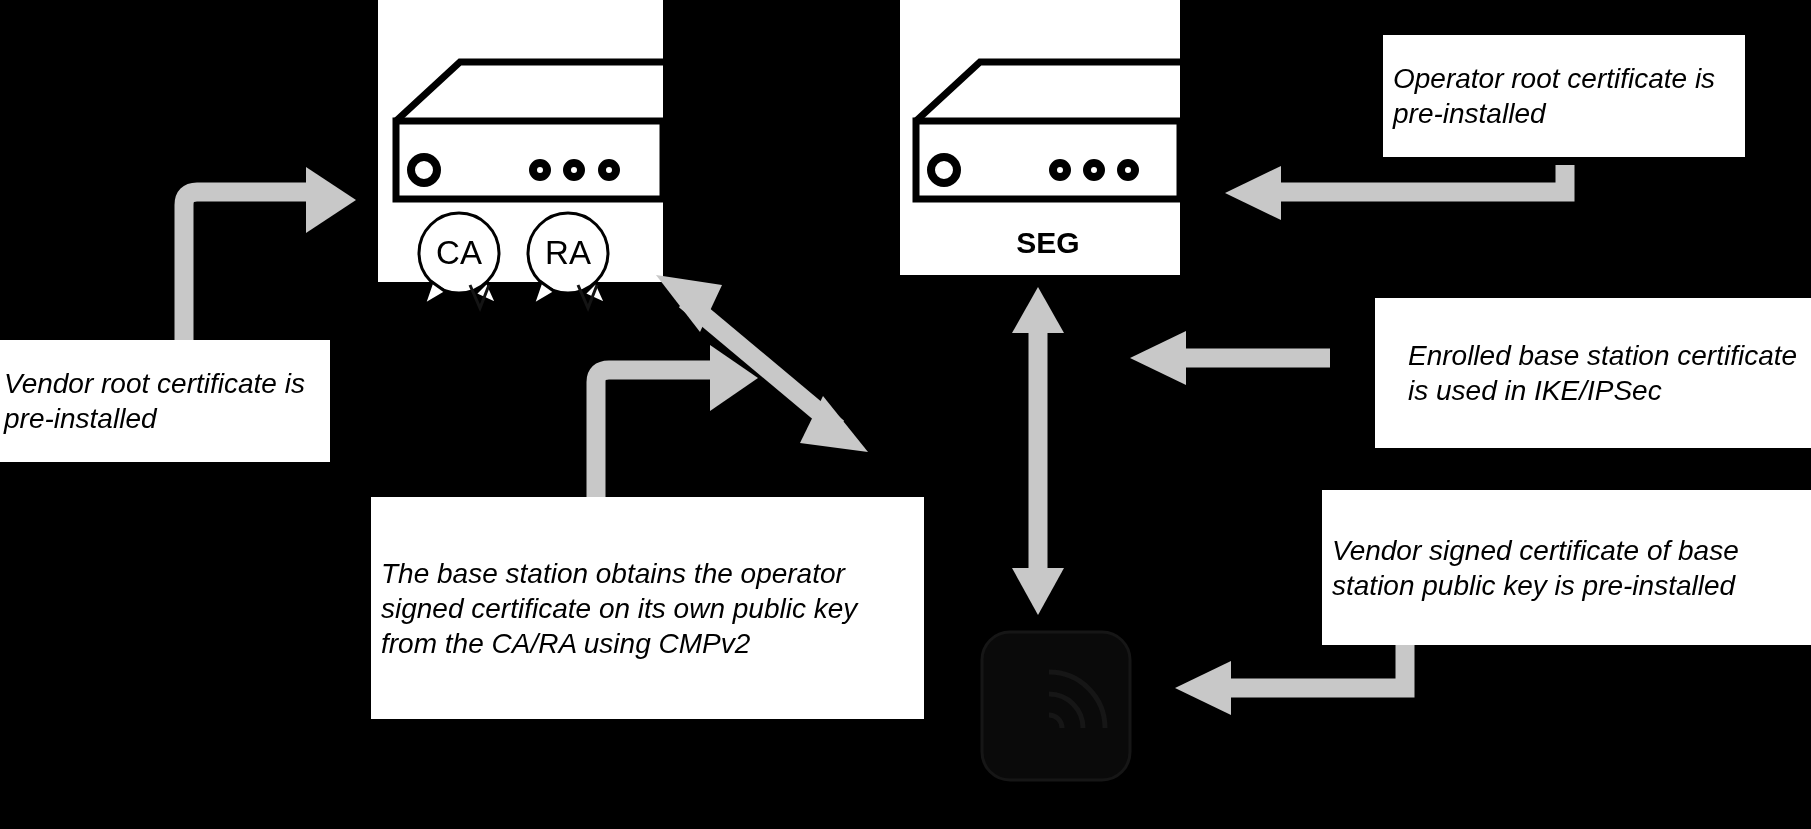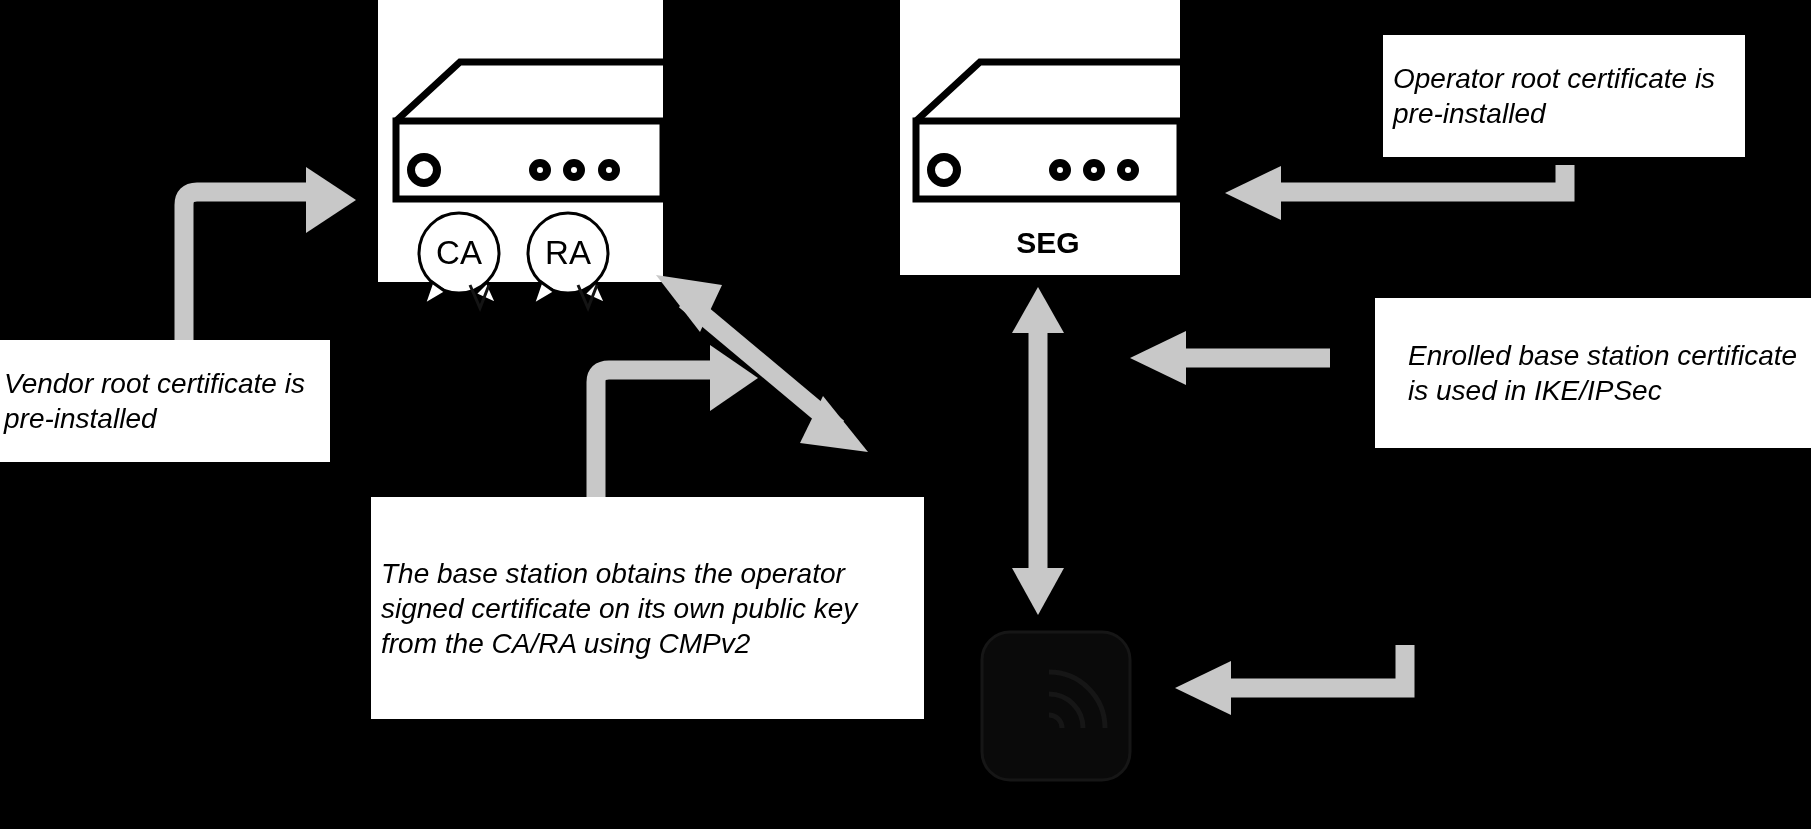--- a/index.html
+++ b/index.html
@@ -156,14 +156,17 @@
   </div>
 
   <div class="callout-box" style="left:371px; top:497px; width:553px; height:222px; font-size:28px;">
     <span class="callout-text">The base station obtains the operator signed certificate on its own public key from the CA/RA using CMPv2</span>
   </div>
 
   <div class="callout-box" style="left:1375px; top:298px; width:456px; height:150px; font-size:28px;padding-left:23px;">
     <span class="callout-text">Enrolled base station certificate is used in IKE/IPSec</span>
   </div>
 
+  <div class="callout-box" style="left:1322px; top:490px; width:489px; height:155px; font-size:28px;">
+    <span class="callout-text">Vendor signed certificate of base station public key is pre-installed</span>
+  </div>
 
 </div>
 
 </body></html>

